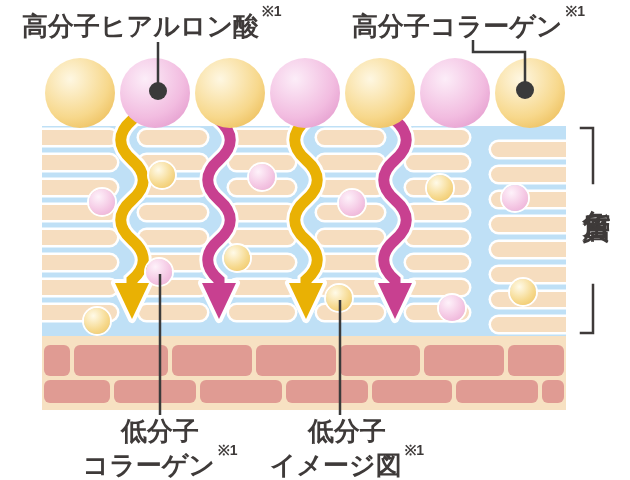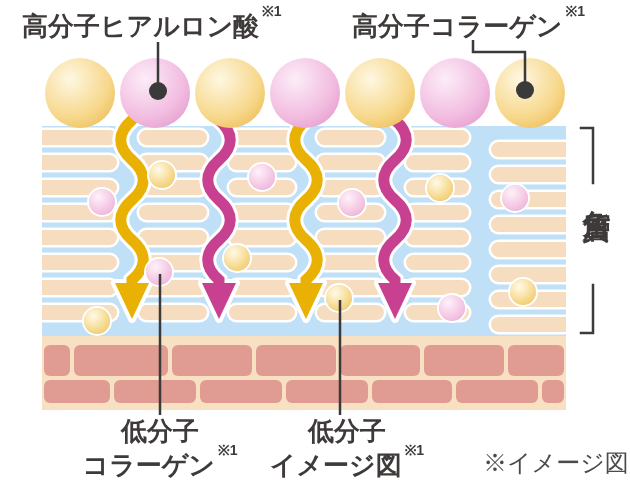--- a/index.html
+++ b/index.html
@@ -30,21 +30,20 @@
   <div class="lbl bl bl1">
     <span>低分子</span><br>
     <span>コラーゲン</span><sup class="ref">※1</sup>
   </div>
 
   <div class="lbl bl bl2">
     <span>低分子</span><br>
     <span>イメージ図</span><sup class="ref">※1</sup>
   </div>
 
-  <div class="lbl note">※イメージ図</div>
 <div class="abs" style="left: 42px; top: 126px; width: 524px; height: 211px; background: rgb(191, 224, 246); overflow: hidden; z-index: 1;">
       <div class="abs" style="left: -12px; top: 4px; width: 87px; height: 15px; background: rgb(246, 221, 191); border-radius: 8px; box-shadow: rgb(255, 255, 255) 0px 0px 0px 2.5px;"></div>
       <div class="abs" style="left: 97px; top: 4px; width: 68px; height: 15px; background: rgb(246, 221, 191); border-radius: 8px; box-shadow: rgb(255, 255, 255) 0px 0px 0px 2.5px;"></div>
       <div class="abs" style="left: 187px; top: 4px; width: 66px; height: 15px; background: rgb(246, 221, 191); border-radius: 8px; box-shadow: rgb(255, 255, 255) 0px 0px 0px 2.5px;"></div>
       <div class="abs" style="left: 275px; top: 4px; width: 67px; height: 15px; background: rgb(246, 221, 191); border-radius: 8px; box-shadow: rgb(255, 255, 255) 0px 0px 0px 2.5px;"></div>
       <div class="abs" style="left: 364px; top: 4px; width: 63px; height: 15px; background: rgb(246, 221, 191); border-radius: 8px; box-shadow: rgb(255, 255, 255) 0px 0px 0px 2.5px;"></div>
       <div class="abs" style="left: 449px; top: 16px; width: 85px; height: 15px; background: rgb(246, 221, 191); border-radius: 8px; box-shadow: rgb(255, 255, 255) 0px 0px 0px 2.5px;"></div>
       <div class="abs" style="left: -12px; top: 29px; width: 87px; height: 15px; background: rgb(246, 221, 191); border-radius: 8px; box-shadow: rgb(255, 255, 255) 0px 0px 0px 2.5px;"></div>
       <div class="abs" style="left: 97px; top: 29px; width: 68px; height: 15px; background: rgb(246, 221, 191); border-radius: 8px; box-shadow: rgb(255, 255, 255) 0px 0px 0px 2.5px;"></div>
       <div class="abs" style="left: 187px; top: 29px; width: 66px; height: 15px; background: rgb(246, 221, 191); border-radius: 8px; box-shadow: rgb(255, 255, 255) 0px 0px 0px 2.5px;"></div>

